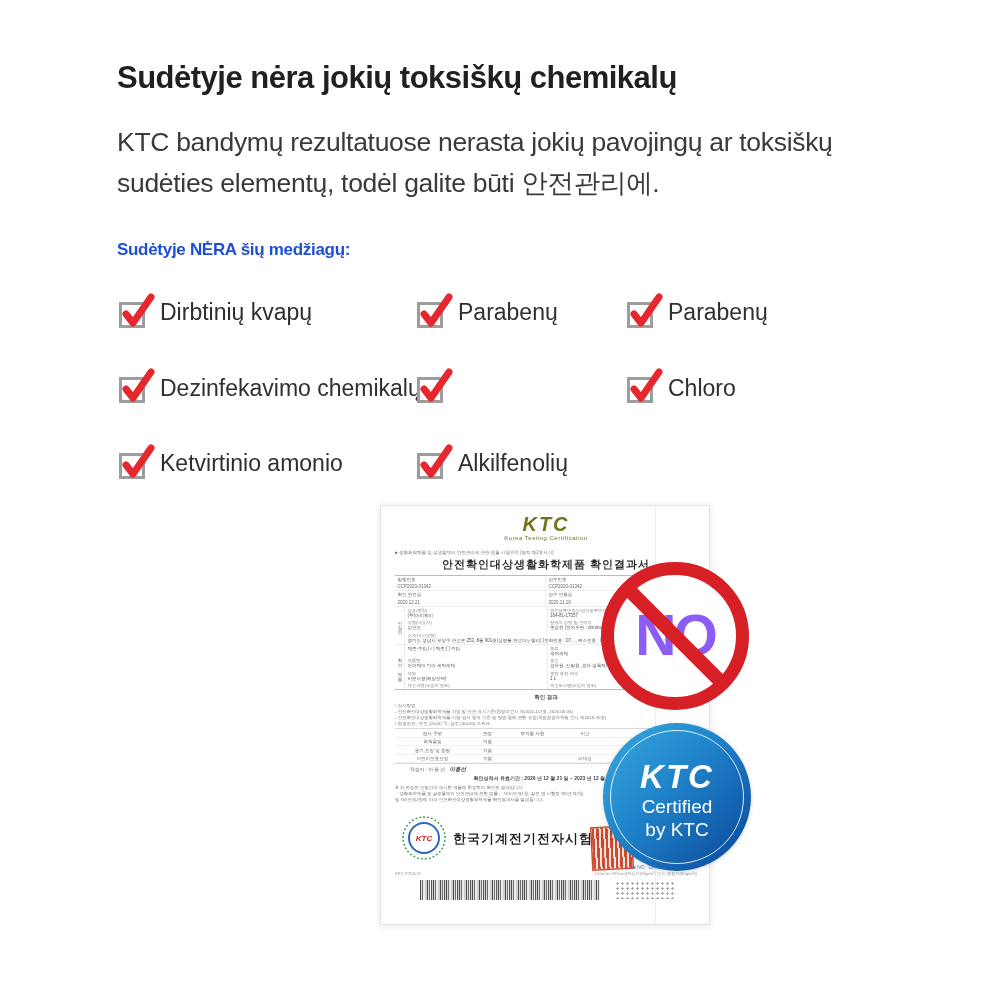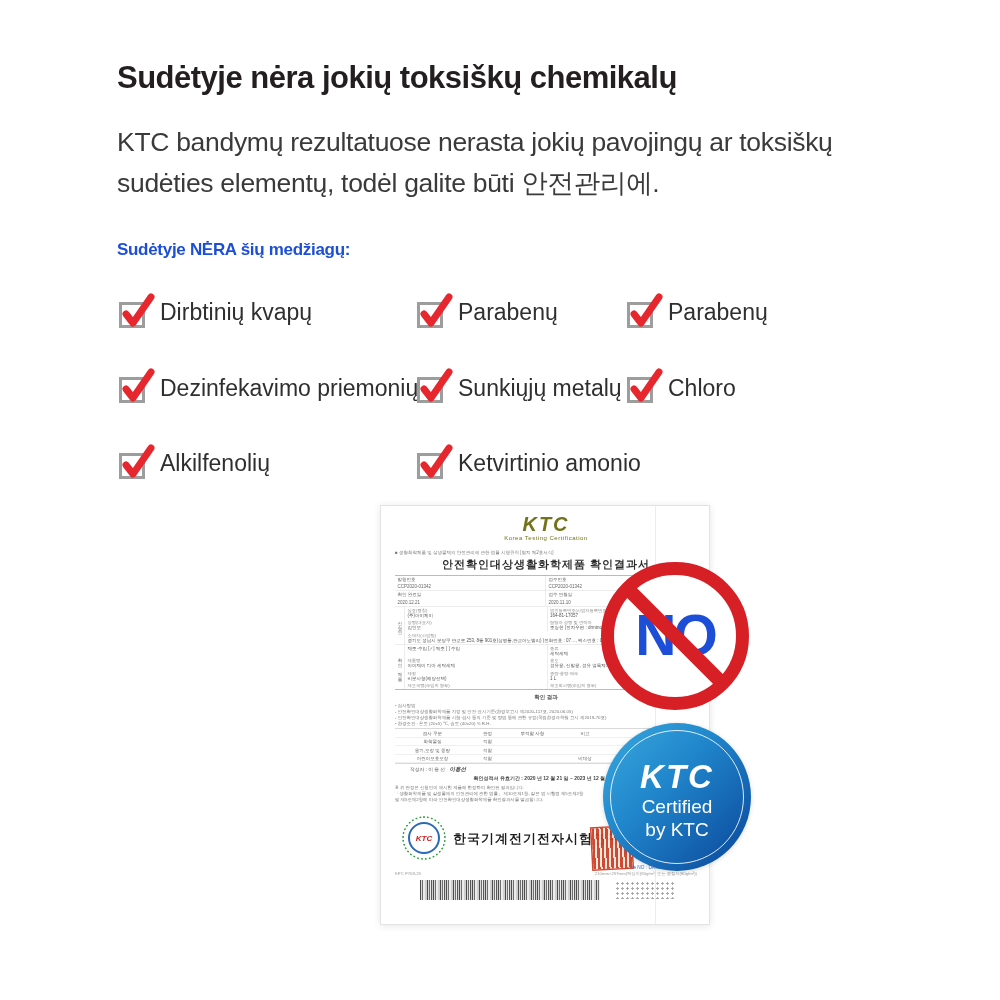--- a/index.html
+++ b/index.html
@@ -87,21 +87,21 @@
   .barcode { width:360px; height:40px;
     background:repeating-linear-gradient(90deg,#4c4c4c 0 2px,#d9d9d9 2px 4px,#6e6e6e 4px 6px,#ececec 6px 9px,#585858 9px 10px,#cfcfcf 10px 13px); }
   .dots { width:120px; height:36px; opacity:.65;
     background-image:radial-gradient(#777 28%,transparent 32%); background-size:10px 10px; }
 
   
   .no-sign { position:absolute; left:556px; top:562px; width:148px; height:148px; z-index:4; }
   .no-ring { position:absolute; inset:0; border:13px solid #d71f26; border-radius:50%;
     background:#fff; }
   .no-text { position:absolute; inset:0; display:flex; align-items:center; justify-content:center;
-    font-size:57px; font-weight:900; color:#1d4ed8; letter-spacing:-3px; padding-bottom:2px; }
+    font-size:57px; font-weight:900; color:#8b5cf6; letter-spacing:-3px; padding-bottom:2px; }
   .no-slash { position:absolute; left:50%; top:50%; width:134px; height:14px; background:#d71f26;
     transform:translate(-50%,-50%) rotate(45deg); }
 
   
   .ktc-badge { position:absolute; left:558px; top:723px; width:148px; height:148px;
     border-radius:50%; z-index:4;
     background:linear-gradient(135deg,#3aa9de 0%,#2187cc 40%,#0f55a6 85%,#0c4a96 100%);
     display:flex; flex-direction:column; align-items:center; justify-content:center;
     box-shadow:0 1px 5px rgba(0,0,0,.15); }
   .ktc-badge::before { content:""; position:absolute; inset:7px; border:1.5px solid rgba(255,255,255,.85);
@@ -153,57 +153,56 @@
         </span>
       <span class="check-label">Parabenų</span>
     </div>
     <div class="check-item">
       <span class="checkbox">
           <svg width="38" height="38" viewBox="0 0 38 38">
             <rect x="3.5" y="12.5" width="23" height="23" fill="#fff" stroke="#9d9d9d" stroke-width="3"></rect>
             <path d="M9 23 L16 32 L34 6" stroke="#e6272e" stroke-width="7" fill="none" stroke-linecap="round" stroke-linejoin="round"></path>
           </svg>
         </span>
-      <span class="check-label">Dezinfekavimo priemonių</span>
-    </div>
-    <div class="check-item">
-      <span class="checkbox">
-          <svg width="38" height="38" viewBox="0 0 38 38">
-            <rect x="3.5" y="12.5" width="23" height="23" fill="#fff" stroke="#9d9d9d" stroke-width="3"></rect>
-            <path d="M9 23 L16 32 L34 6" stroke="#e6272e" stroke-width="7" fill="none" stroke-linecap="round" stroke-linejoin="round"></path>
-          </svg>
-        </span>
-      <span class="check-label">Sunkiųjų metalų</span>
+      <span class="check-label">Dezinfekavimo chemikalų</span>
+    </div>
+    <div class="check-item">
+      <span class="checkbox">
+          <svg width="38" height="38" viewBox="0 0 38 38">
+            <rect x="3.5" y="12.5" width="23" height="23" fill="#fff" stroke="#9d9d9d" stroke-width="3"></rect>
+            <path d="M9 23 L16 32 L34 6" stroke="#e6272e" stroke-width="7" fill="none" stroke-linecap="round" stroke-linejoin="round"></path>
+          </svg>
+        </span>
     </div>
     <div class="check-item">
       <span class="checkbox">
           <svg width="38" height="38" viewBox="0 0 38 38">
             <rect x="3.5" y="12.5" width="23" height="23" fill="#fff" stroke="#9d9d9d" stroke-width="3"></rect>
             <path d="M9 23 L16 32 L34 6" stroke="#e6272e" stroke-width="7" fill="none" stroke-linecap="round" stroke-linejoin="round"></path>
           </svg>
         </span>
       <span class="check-label">Chloro</span>
     </div>
     <div class="check-item">
       <span class="checkbox">
           <svg width="38" height="38" viewBox="0 0 38 38">
             <rect x="3.5" y="12.5" width="23" height="23" fill="#fff" stroke="#9d9d9d" stroke-width="3"></rect>
             <path d="M9 23 L16 32 L34 6" stroke="#e6272e" stroke-width="7" fill="none" stroke-linecap="round" stroke-linejoin="round"></path>
           </svg>
         </span>
+      <span class="check-label">Ketvirtinio amonio</span>
+    </div>
+    <div class="check-item">
+      <span class="checkbox">
+          <svg width="38" height="38" viewBox="0 0 38 38">
+            <rect x="3.5" y="12.5" width="23" height="23" fill="#fff" stroke="#9d9d9d" stroke-width="3"></rect>
+            <path d="M9 23 L16 32 L34 6" stroke="#e6272e" stroke-width="7" fill="none" stroke-linecap="round" stroke-linejoin="round"></path>
+          </svg>
+        </span>
       <span class="check-label">Alkilfenolių</span>
-    </div>
-    <div class="check-item">
-      <span class="checkbox">
-          <svg width="38" height="38" viewBox="0 0 38 38">
-            <rect x="3.5" y="12.5" width="23" height="23" fill="#fff" stroke="#9d9d9d" stroke-width="3"></rect>
-            <path d="M9 23 L16 32 L34 6" stroke="#e6272e" stroke-width="7" fill="none" stroke-linecap="round" stroke-linejoin="round"></path>
-          </svg>
-        </span>
-      <span class="check-label">Ketvirtinio amonio</span>
     </div>
   </div>
 
   <div class="cert">
     <div class="cert-scale">
       <div class="crease"></div>
 
       <div class="ktc-logo olive">KTC</div>
       <div class="ktc-logo-sub olive">Korea Testing Certification</div>
 

